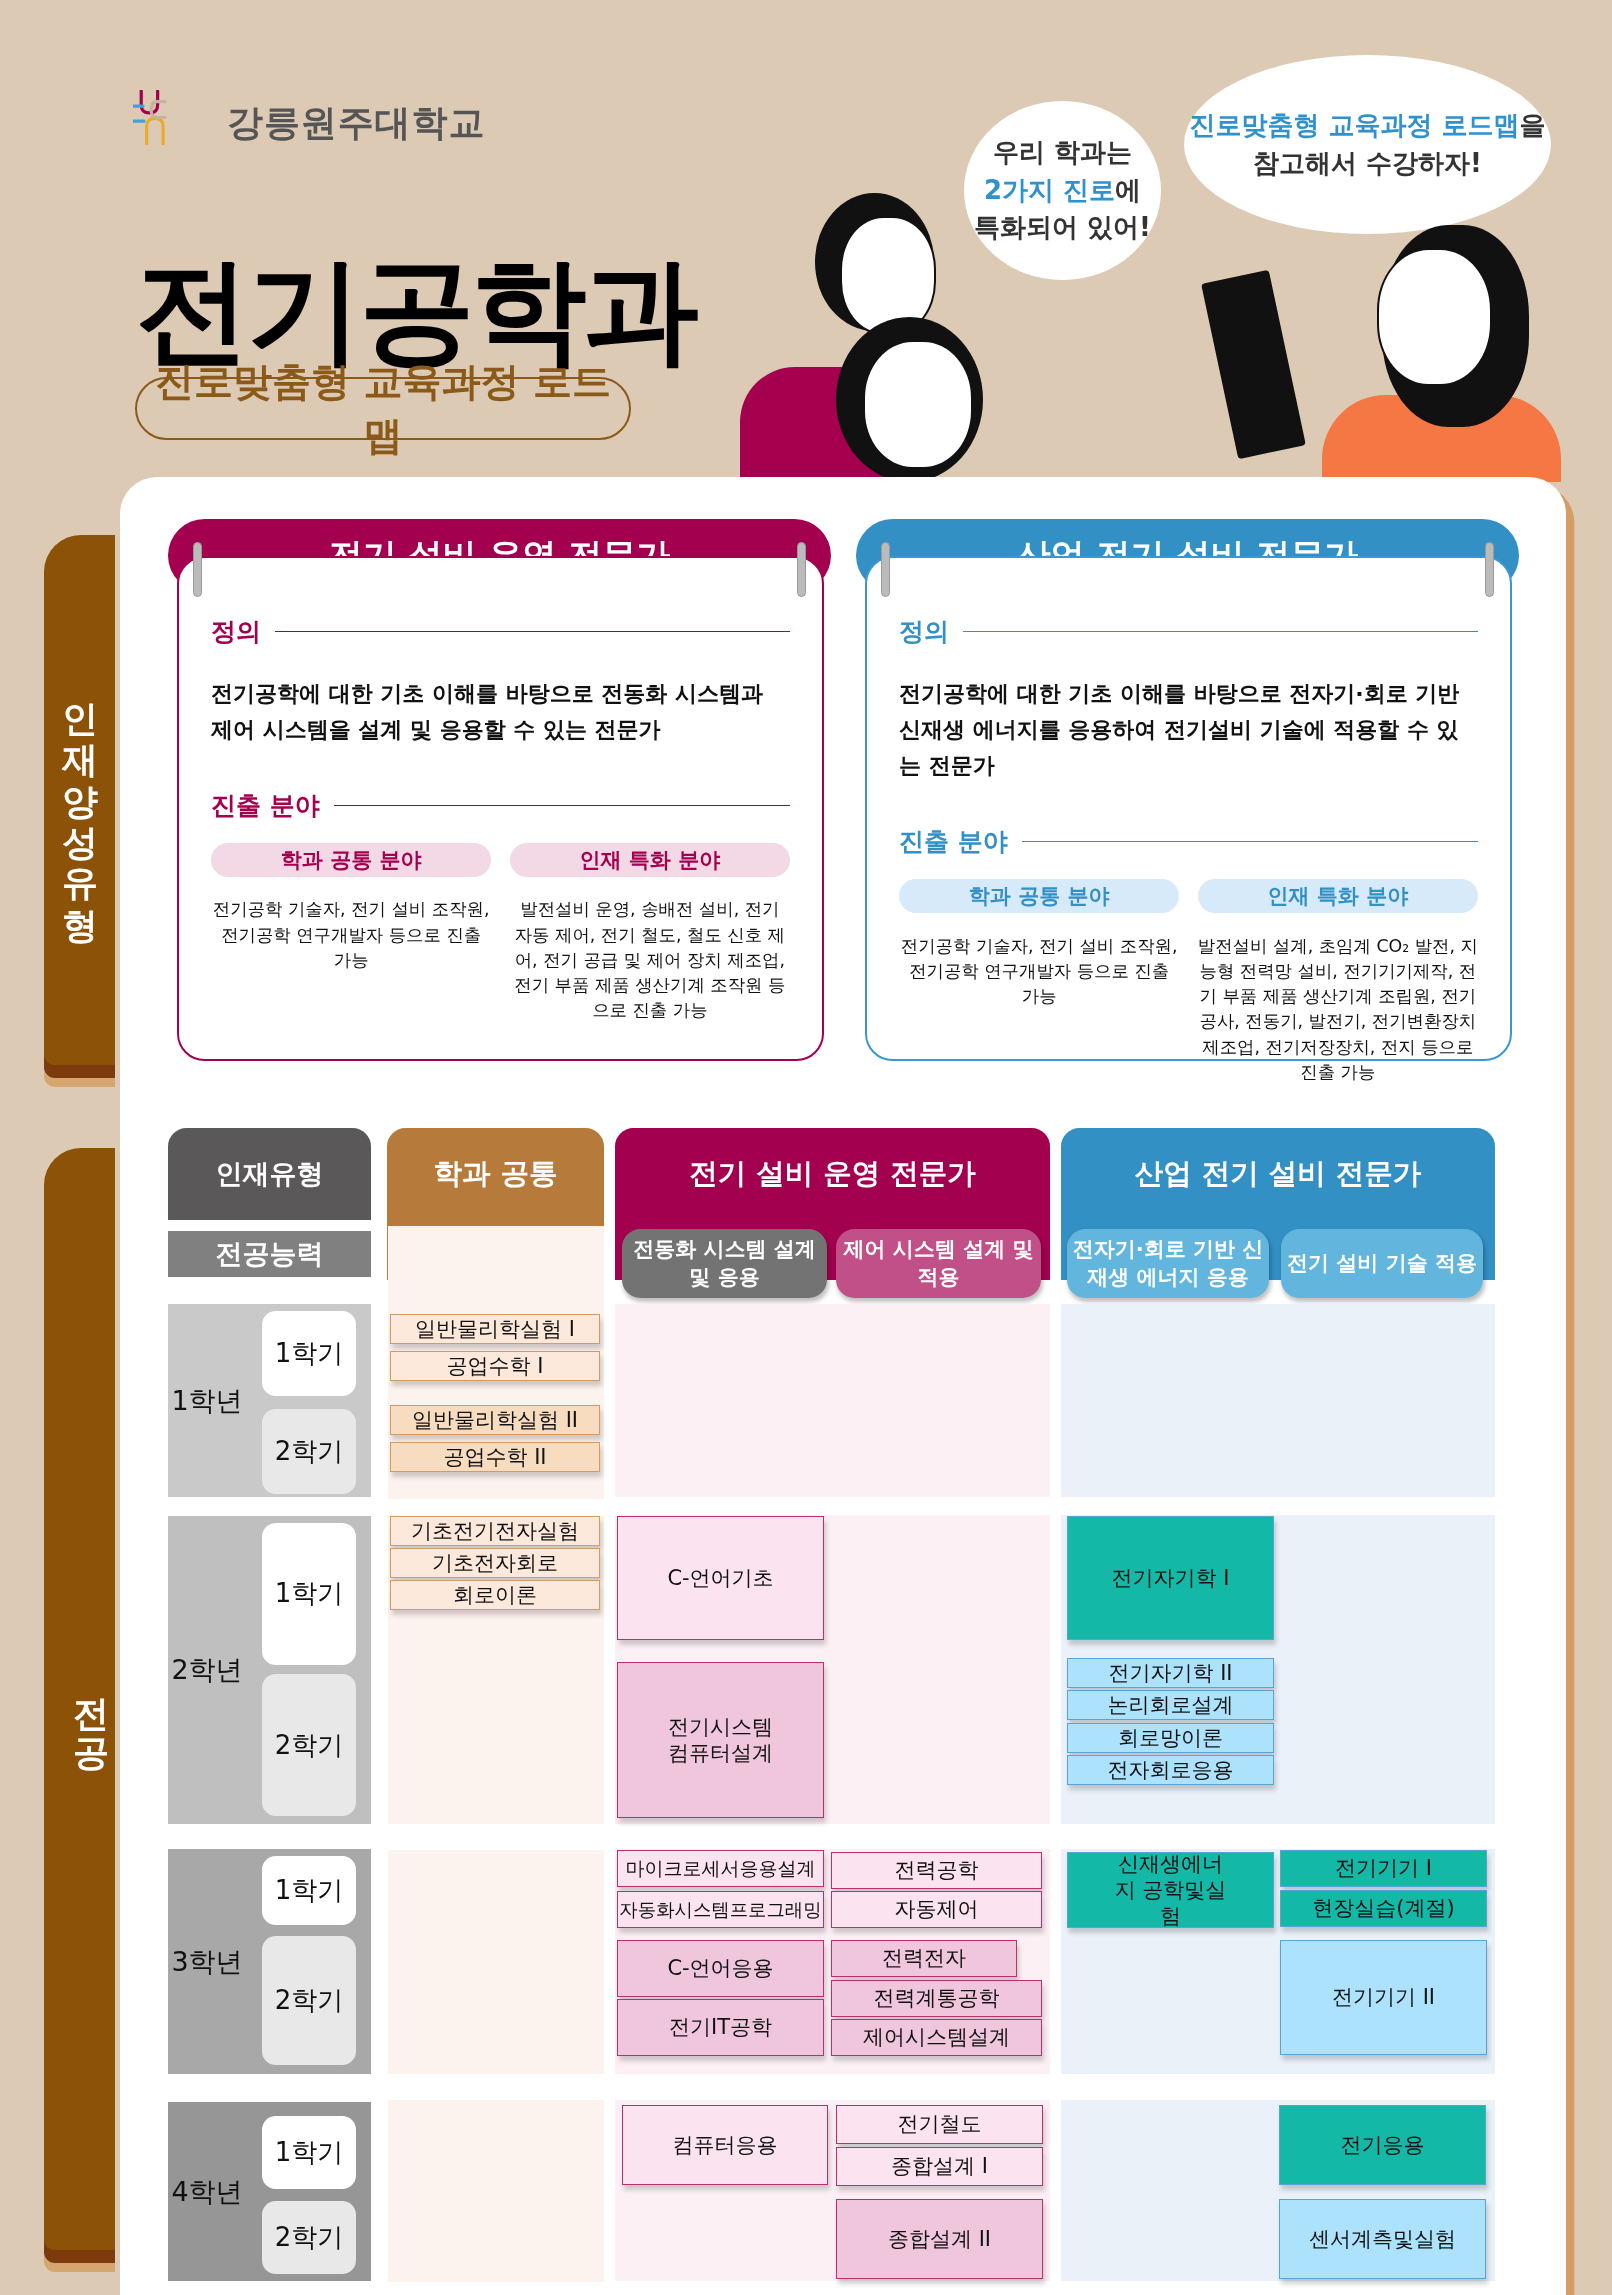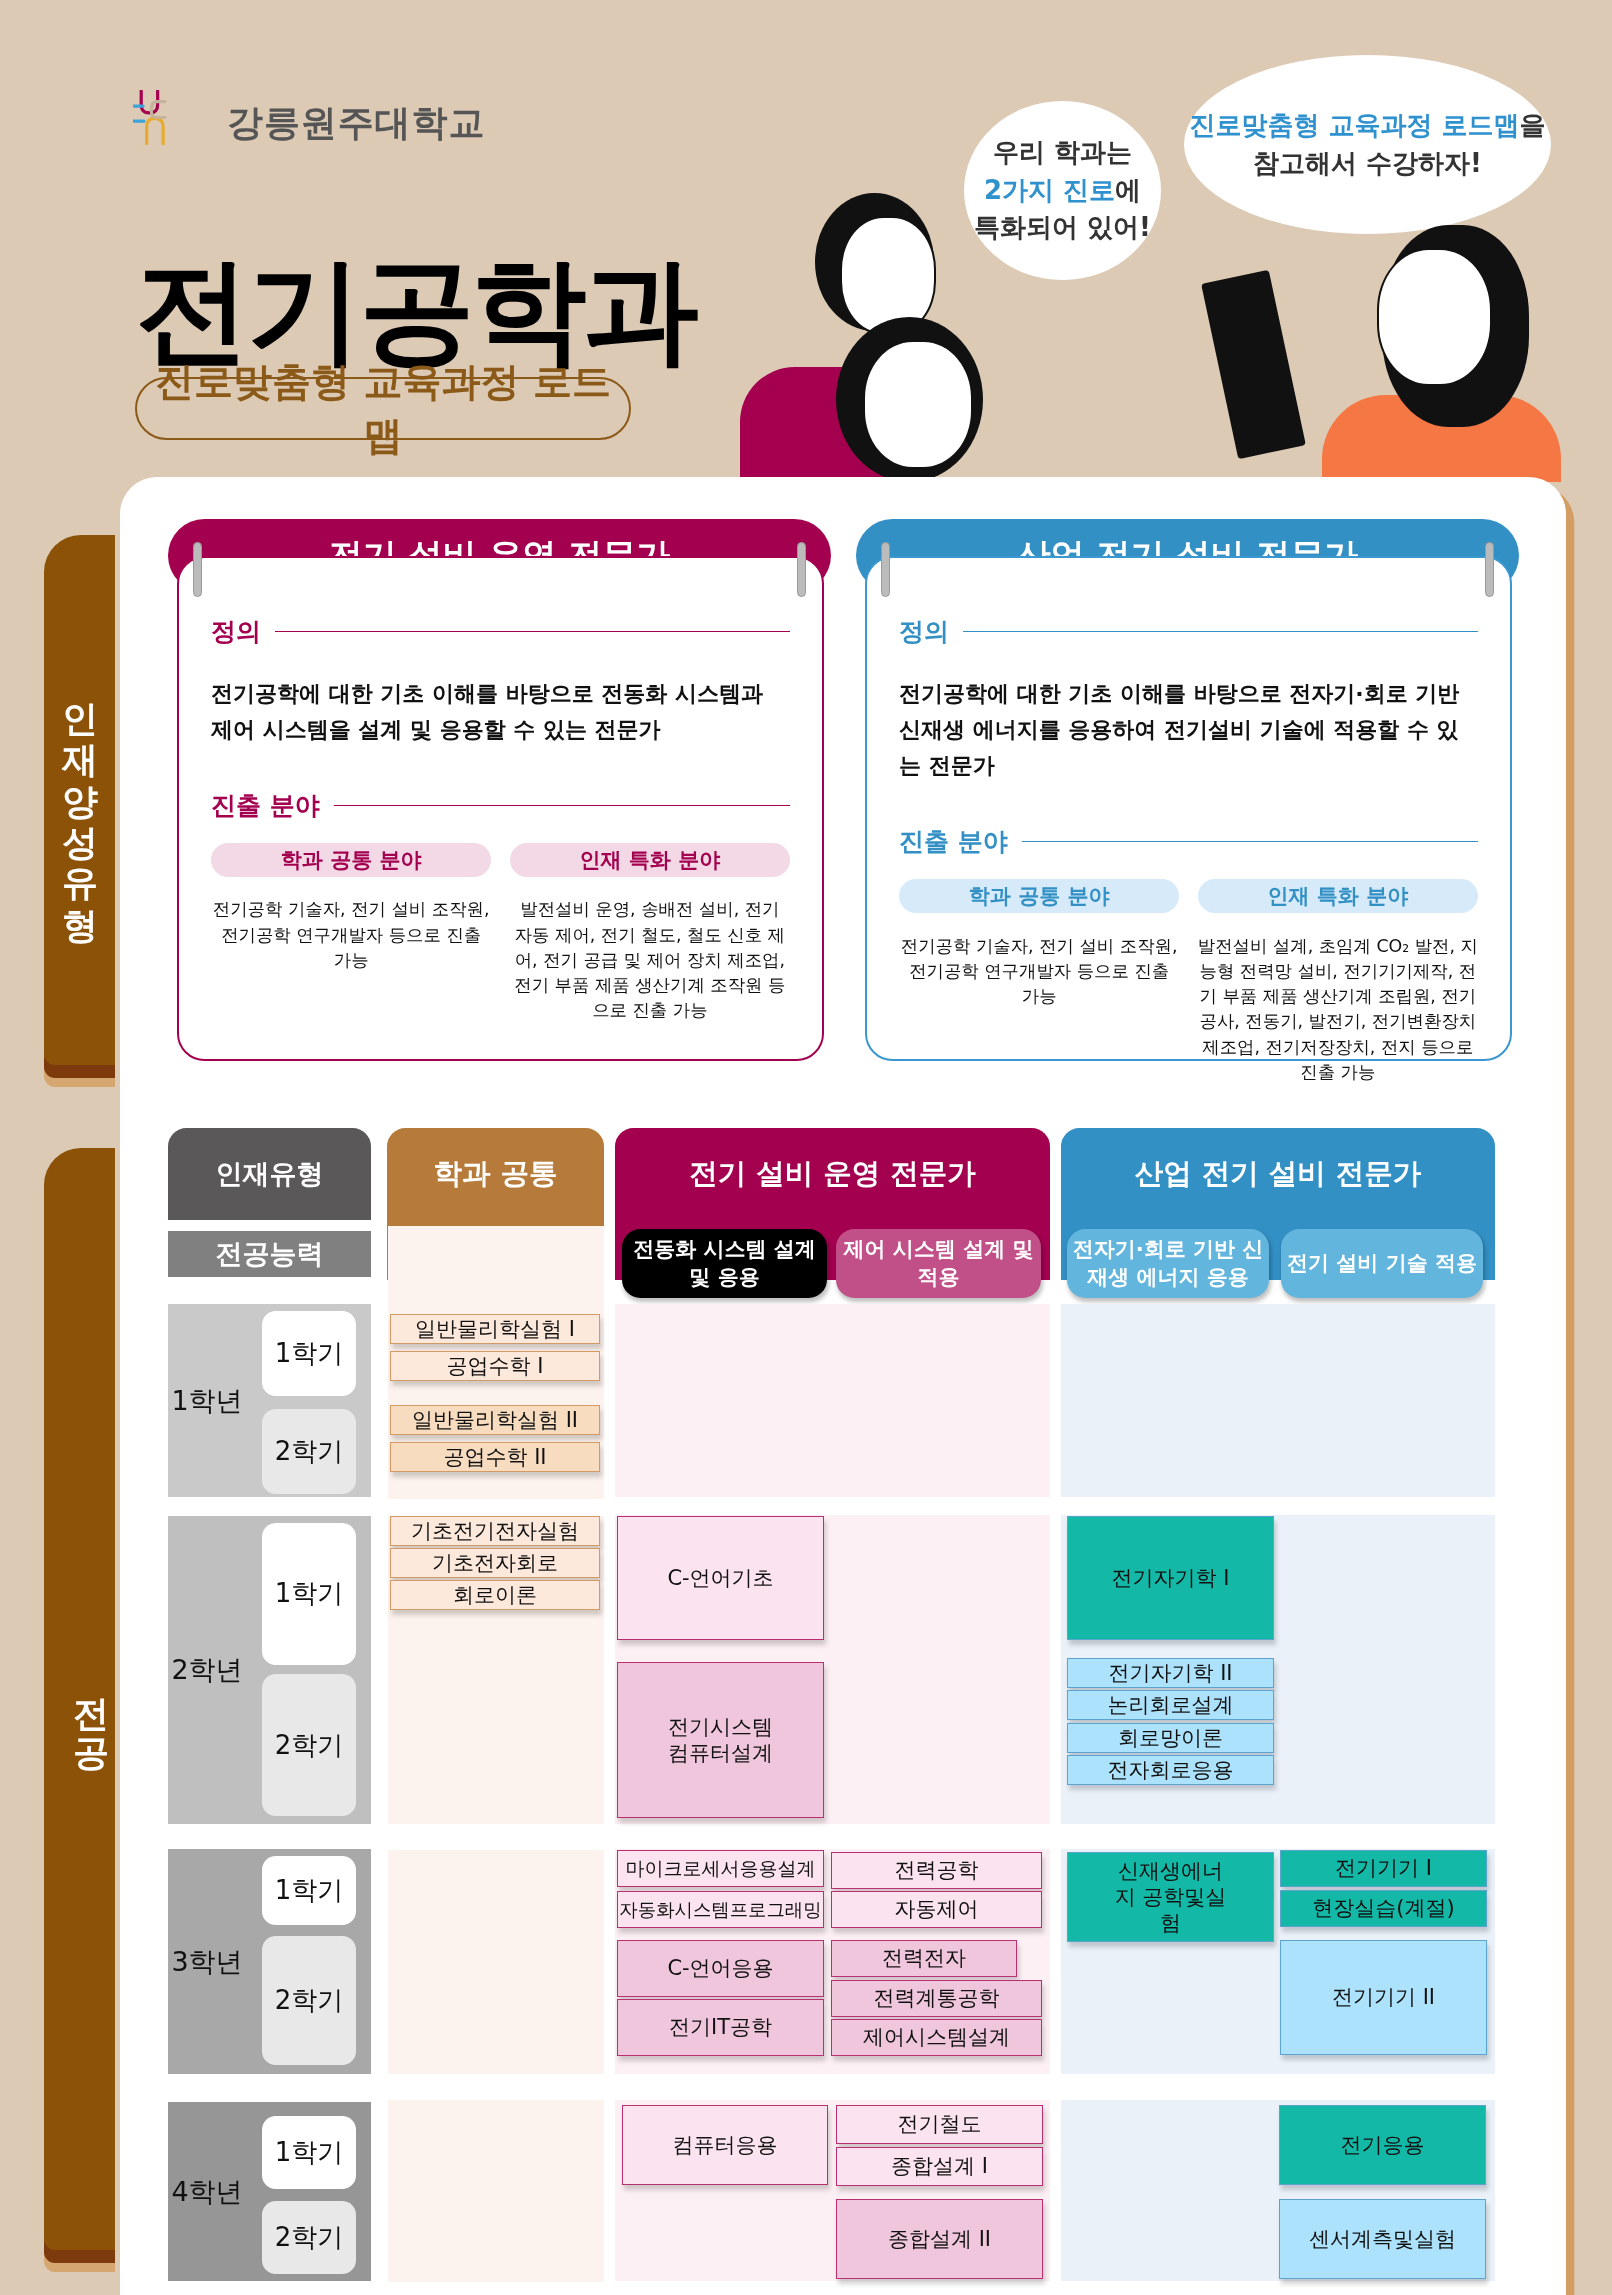--- a/index.html
+++ b/index.html
@@ -140,21 +140,21 @@
 <div class="abs hdr center" style="left:168px;top:1231px;width:203px;height:46px;background:#808080;font-size:27px">전공능력</div>
 
 <div class="abs" style="left:387px;top:1128px;width:217px;height:152px;background:#b67b3b;border-radius:18.4px 18.4px 0 0">
   <div class="hdr center" style="height:92px;font-size:28.5px">학과 공통</div>
 </div>
 <div class="abs sub-pill center" style="left:396px;top:1229px;width:200px;height:41px;background:#cd8c5a;font-size:21px">전기공학 기초 이해</div>
 
 <div class="abs" style="left:615px;top:1128px;width:435px;height:152px;background:#a40050;border-radius:18.4px 18.4px 0 0">
   <div class="hdr center" style="height:92px;font-size:28.5px">전기 설비 운영 전문가</div>
 </div>
-<div class="abs sub-pill center" style="left:622px;top:1229px;width:205px;height:69px;background:#000000">전동화 시스템 설계 및 응용</div>
+<div class="abs sub-pill center" style="left:622px;top:1229px;width:205px;height:69px;background:#737373">전동화 시스템 설계 및 응용</div>
 <div class="abs sub-pill center" style="left:836px;top:1229px;width:205px;height:69px;background:#c05087">제어 시스템 설계 및 적용</div>
 
 <div class="abs" style="left:1061px;top:1128px;width:434px;height:152px;background:#3390c5;border-radius:18.4px 18.4px 0 0">
   <div class="hdr center" style="height:92px;font-size:28.5px">산업 전기 설비 전문가</div>
 </div>
 <div class="abs sub-pill center" style="left:1067px;top:1229px;width:202px;height:69px;background:#62b5dc">전자기·회로 기반 신재생 에너지 응용</div>
 <div class="abs sub-pill center" style="left:1281px;top:1229px;width:202px;height:69px;background:#62b5dc">전기 설비 기술 적용</div>
 
 <div class="abs" style="left:388px;top:1226px;width:216px;height:1056px;background:#fdf3ee;z-index:-0"></div>
 
@@ -210,21 +210,21 @@
 
 <div class="abs course c-pink" style="left:617px;top:1850px;width:207px;height:37px;font-size:19px">마이크로세서응용설계</div>
 <div class="abs course c-pink" style="left:617px;top:1891px;width:207px;height:37px;font-size:18.4px">자동화시스템프로그래밍</div>
 <div class="abs course c-pink2" style="left:617px;top:1940px;width:207px;height:57px">C-언어응용</div>
 <div class="abs course c-pink2" style="left:617px;top:1999px;width:207px;height:57px">전기IT공학</div>
 <div class="abs course c-pink" style="left:831px;top:1852px;width:211px;height:37px">전력공학</div>
 <div class="abs course c-pink" style="left:831px;top:1891px;width:211px;height:37px">자동제어</div>
 <div class="abs course c-pink2" style="left:831px;top:1940px;width:186px;height:37px">전력전자</div>
 <div class="abs course c-pink2" style="left:831px;top:1980px;width:211px;height:37px">전력계통공학</div>
 <div class="abs course c-pink2" style="left:831px;top:2019px;width:211px;height:37px">제어시스템설계</div>
-<div class="abs course c-blue" style="left:1067px;top:1852px;width:207px;height:90px;padding:0 41px">신재생에너지 공학및실험</div>
+<div class="abs course c-blue" style="left:1067px;top:1852px;width:207px;height:76px;padding:0 41px">신재생에너지 공학및실험</div>
 <div class="abs course c-blue" style="left:1280px;top:1850px;width:207px;height:37px">전기기기 I</div>
 <div class="abs course c-blue" style="left:1280px;top:1890px;width:207px;height:37px">현장실습(계절)</div>
 <div class="abs course c-blue2" style="left:1280px;top:1940px;width:207px;height:115px">전기기기 II</div>
 
 <div class="abs course c-pink" style="left:622px;top:2105px;width:206px;height:80px">컴퓨터응용</div>
 <div class="abs course c-pink" style="left:836px;top:2105px;width:207px;height:39px">전기철도</div>
 <div class="abs course c-pink" style="left:836px;top:2147px;width:207px;height:39px">종합설계 I</div>
 <div class="abs course c-pink2" style="left:836px;top:2199px;width:207px;height:80px">종합설계 II</div>
 <div class="abs course c-blue" style="left:1279px;top:2105px;width:207px;height:80px">전기응용</div>
 <div class="abs course c-blue2" style="left:1279px;top:2199px;width:207px;height:80px">센서계측및실험</div>

